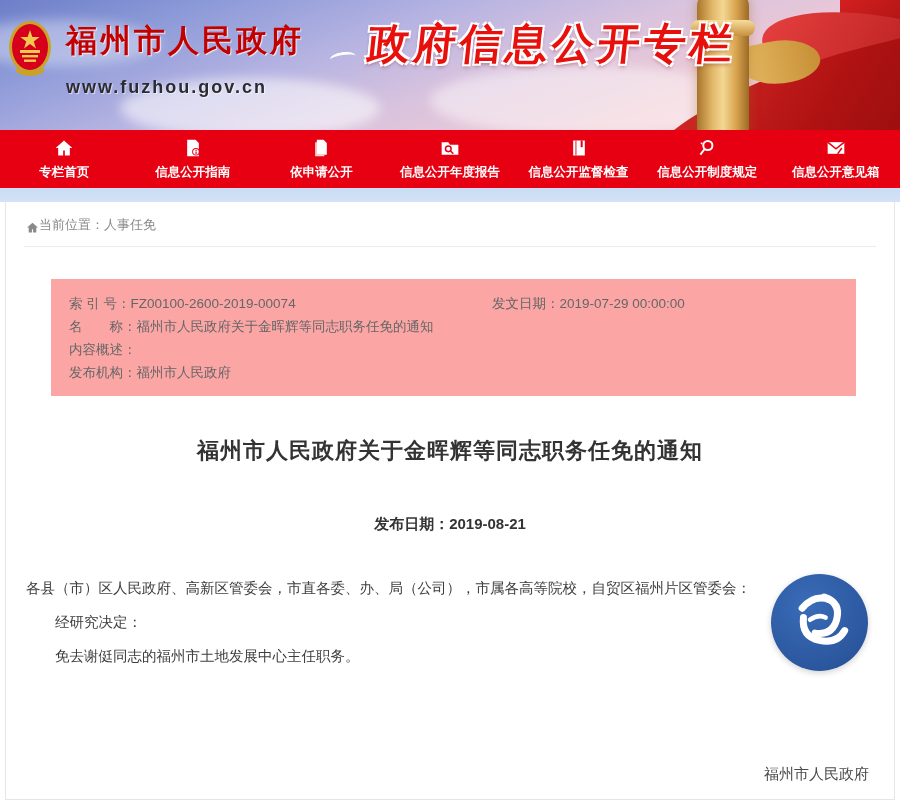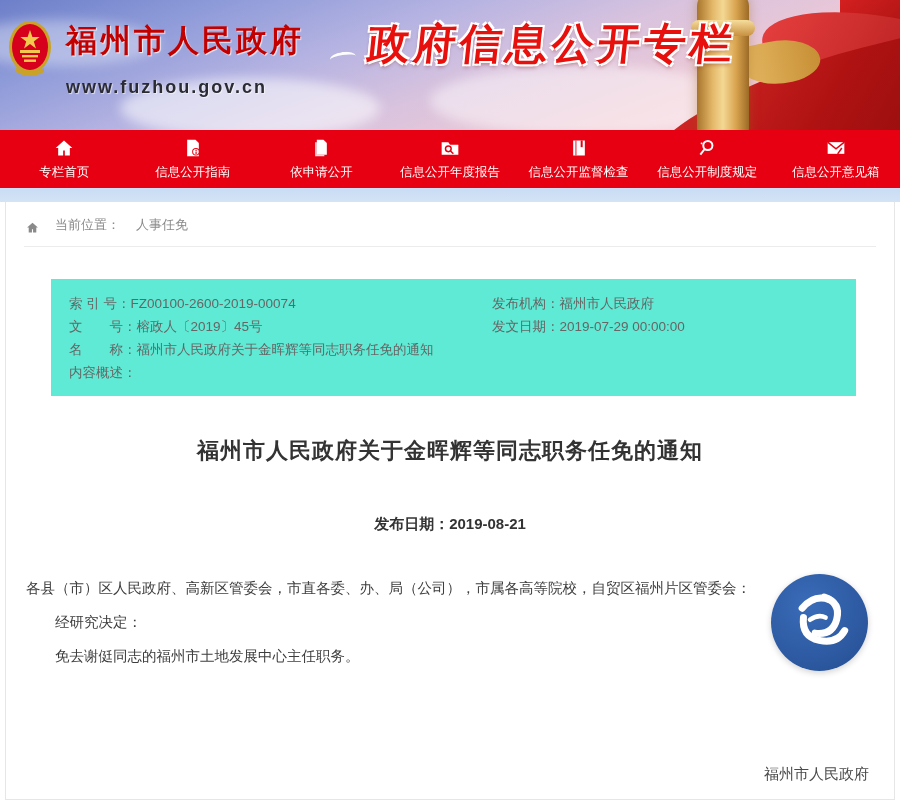--- a/index.html
+++ b/index.html
@@ -47,33 +47,33 @@
     transform:rotate(10deg); background:linear-gradient(110deg,#e74040,#9c0c0c); }
   .flag.f3 { left:840px; top:-20px; width:120px; height:70px; border-radius:0 0 80% 20%;
     background:linear-gradient(140deg,#d22,#8f0b0b); }
 
   
   .navbar { display:flex; width:900px; height:58px; background:#e60012; }
   .nav-item { flex:1 1 0; display:flex; flex-direction:column; align-items:center;
     justify-content:center; gap:5px; text-decoration:none; cursor:pointer; }
   .nav-icon { width:22px; height:22px; display:flex; align-items:center; justify-content:center; }
   .nav-icon svg { width:20px; height:20px; }
-  .nav-label { color:#fff; font-size:12.5px; font-weight:normal; white-space:nowrap; }
+  .nav-label { color:#fff; font-size:12.5px; font-weight:bold; white-space:nowrap; }
 
   .blue-strip { width:900px; height:14px; background:linear-gradient(180deg,#c9dcf4,#d4e3f6); }
 
   
   .content { position:relative; margin:0 5px; width:890px; height:598px; background:#fff;
     border:1px solid #e6e6e6; border-top:none; }
 
-  .breadcrumb { display:flex; align-items:flex-end; gap:16px; margin:0 18px; padding:14px 2px 12px;
+  .breadcrumb { display:flex; align-items:flex-end; gap:0; margin:0 18px; padding:14px 2px 12px;
     border-bottom:1px solid #ececec; color:#8a8a8a; font-size:13px; }
   .breadcrumb .crumb-home { width:13px; height:13px; }
 
-  .meta-box { margin:32px 38px 0 45px; background:#5eead4; padding:13px 18px 12px;
+  .meta-box { margin:32px 38px 0 45px; background:#fca5a5; padding:13px 18px 12px;
     display:grid; grid-template-columns:55% 45%; grid-auto-flow:column;
     grid-template-rows:repeat(4,23px); font-size:13.5px; color:#666; }
   .meta-row { display:flex; align-items:center; white-space:nowrap; overflow:hidden; }
   .meta-label { flex:none; }
 
   .doc-title { margin-top:40px; text-align:center; font-size:22px; font-weight:bold;
     color:#333; letter-spacing:1px; }
   .doc-date { margin-top:49px; text-align:center; font-size:15px; font-weight:bold; color:#333; }
 
   .doc-body { margin:44px 20px 0; font-size:14.5px; color:#3d3d3d; }
@@ -208,24 +208,20 @@
     <span>当前位置：</span>
     <span>人事任免</span>
   </div>
 
   <div class="meta-box">
     <div class="meta-row">
       <span class="meta-label">索 引 号：</span>
       <span class="meta-value">FZ00100-2600-2019-00074</span>
     </div>
     <div class="meta-row">
-      <span class="meta-label">文　　号：</span>
-      <span class="meta-value">榕政人〔2019〕45号</span>
-    </div>
-    <div class="meta-row">
       <span class="meta-label">名　　称：</span>
       <span class="meta-value">福州市人民政府关于金晖辉等同志职务任免的通知</span>
     </div>
     <div class="meta-row">
       <span class="meta-label">内容概述：</span>
     </div>
     <div class="meta-row">
       <span class="meta-label">发布机构：</span>
       <span class="meta-value">福州市人民政府</span>
     </div>

